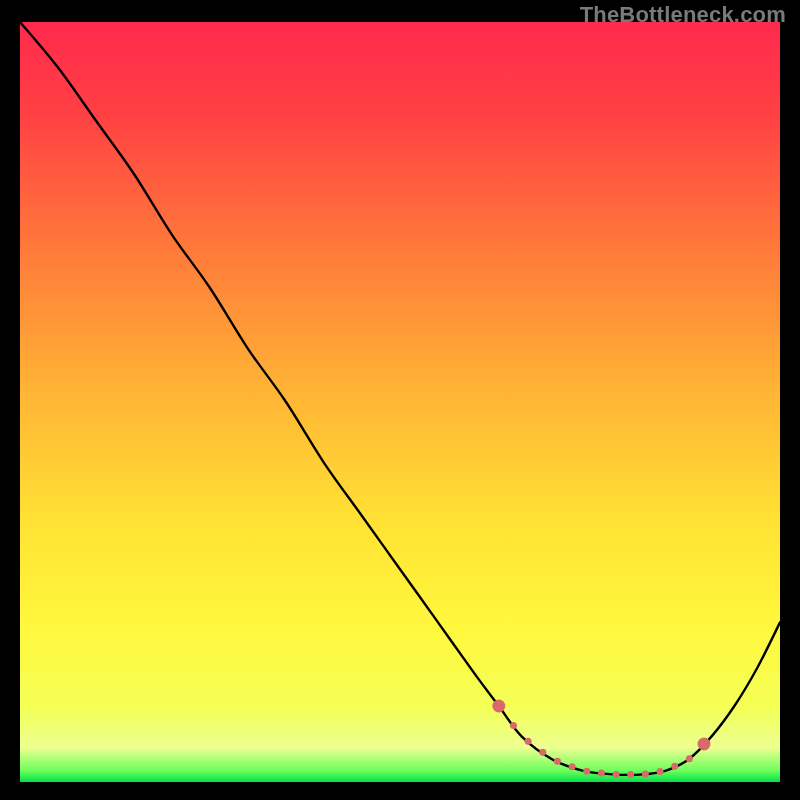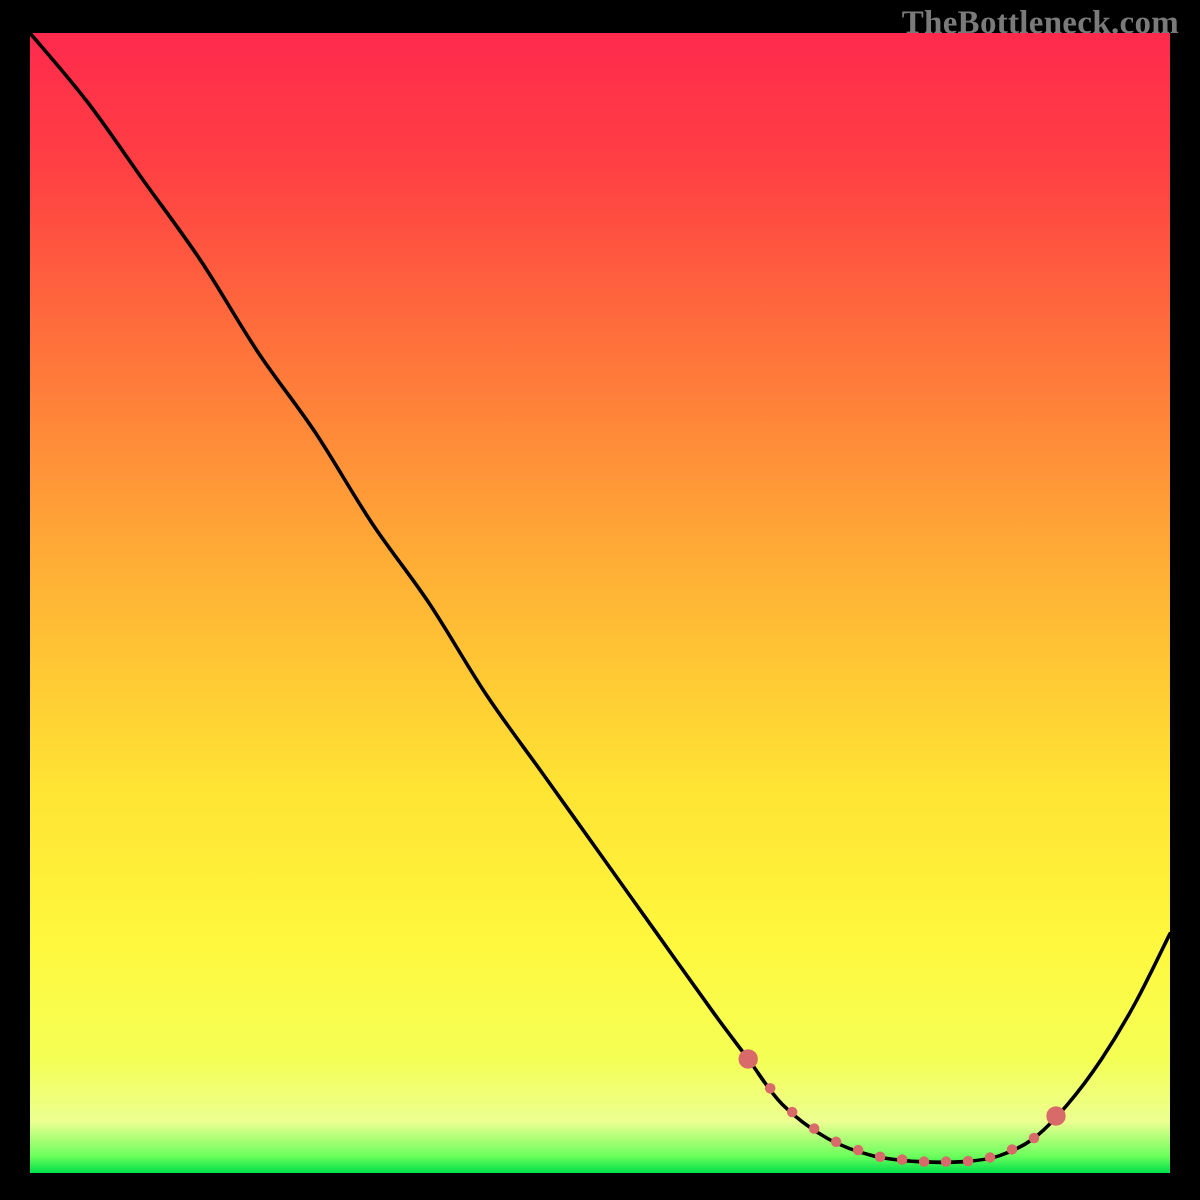--- a/index.html
+++ b/index.html
@@ -11,21 +11,21 @@
   }
   .container {
     position: relative;
     width: 800px;
     height: 800px;
   }
   .watermark {
     position: absolute;
     top: 2px;
     right: 14px;
-    font-family: Liberation Serif, serif;
+    font-family: Liberation Sans, sans-serif;
     font-size: 22px;
     font-weight: 600;
     color: #7a7a7a;
     letter-spacing: 0.2px;
     z-index: 5;
   }
   svg {
     position: absolute;
     top: 0;
     left: 0;

